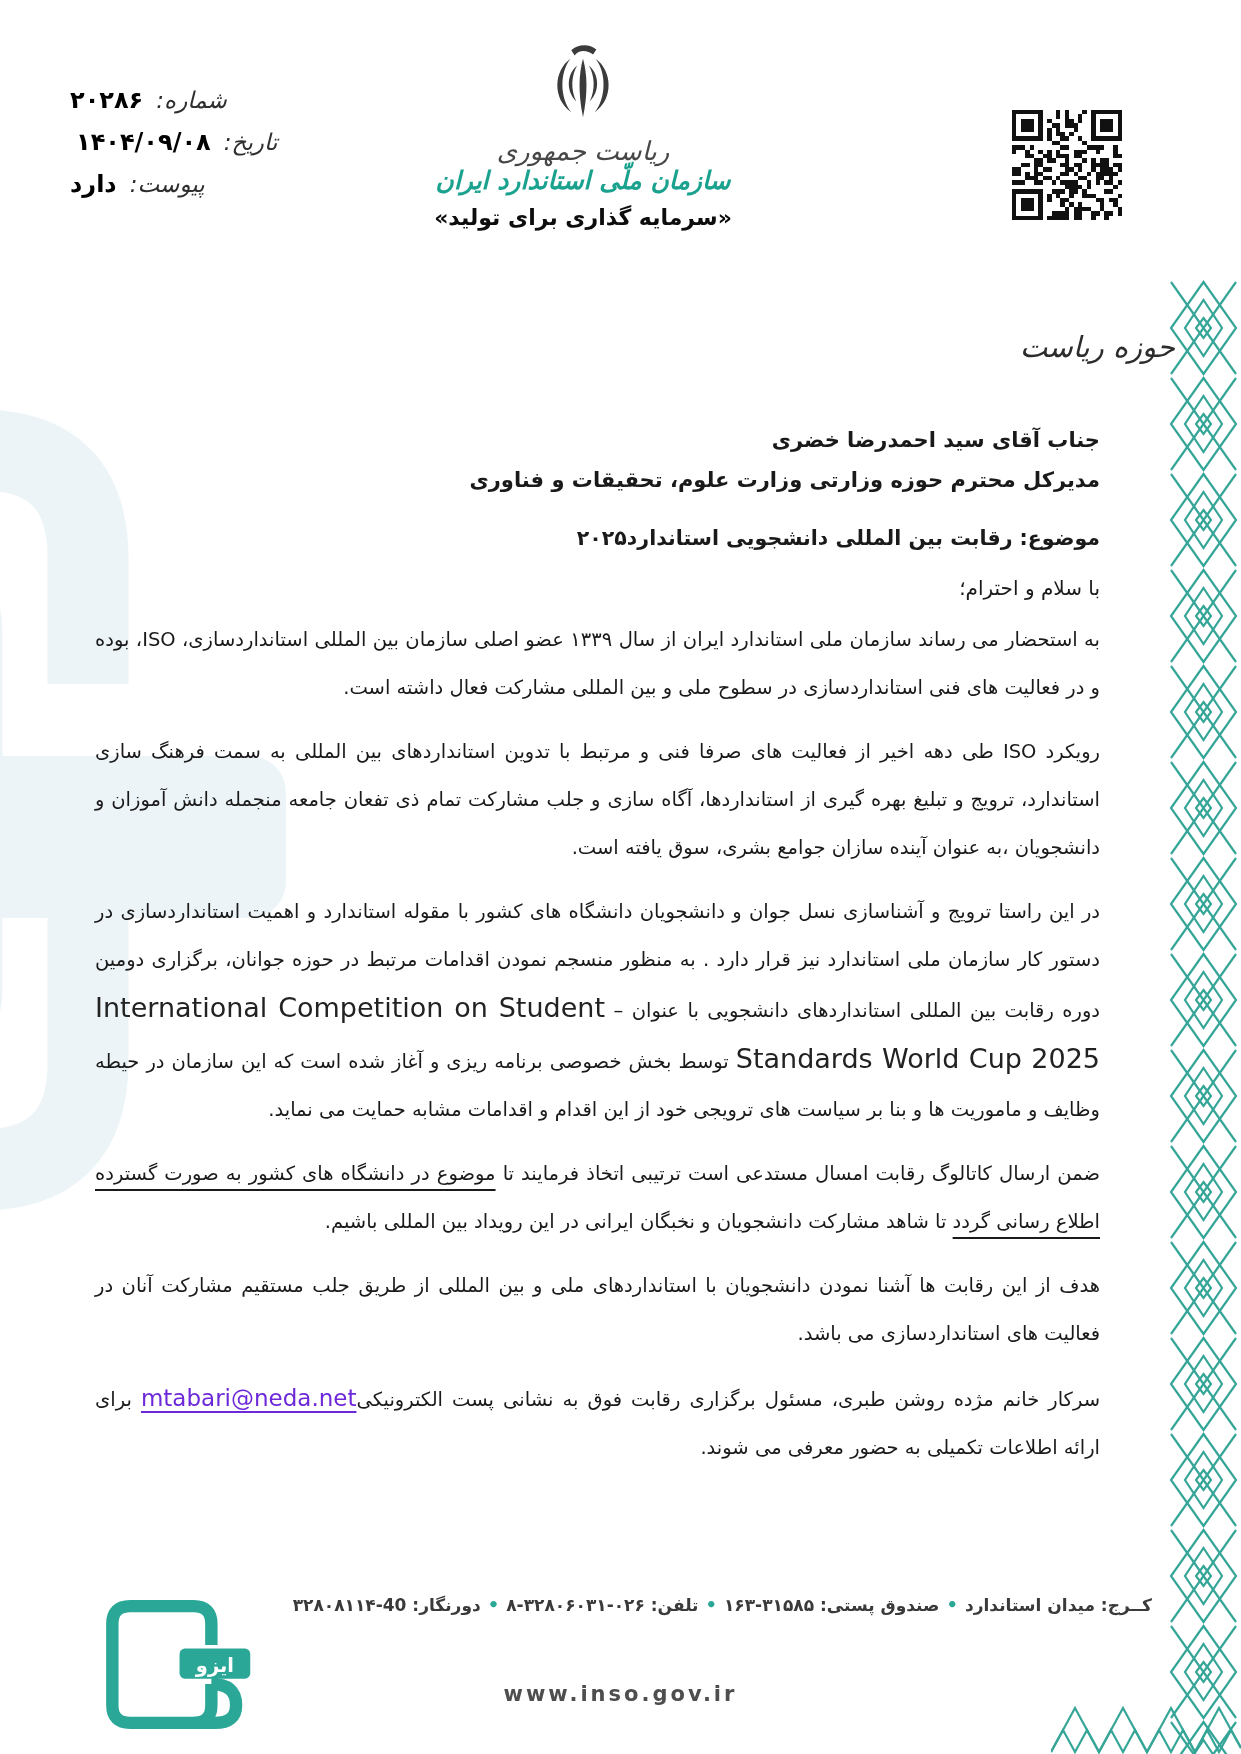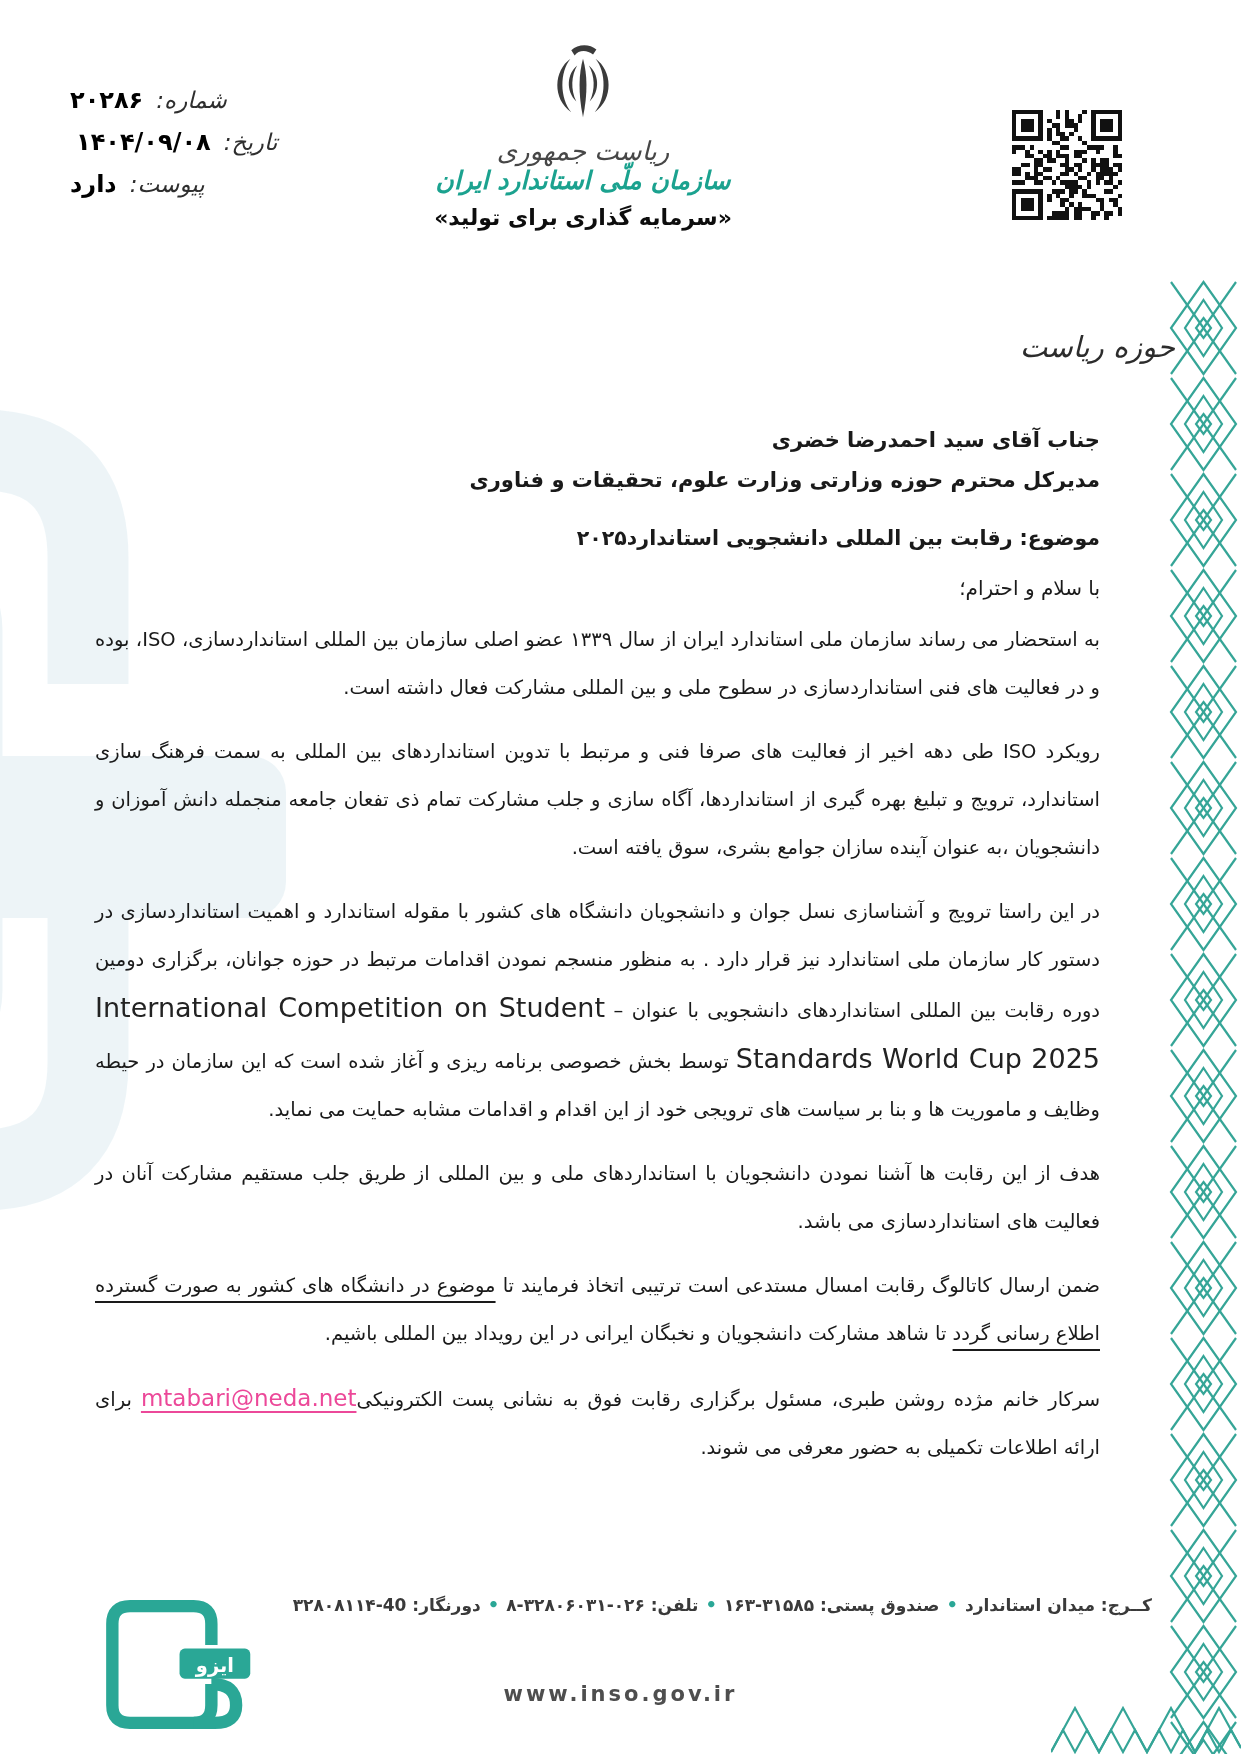--- a/index.html
+++ b/index.html
@@ -33,21 +33,21 @@
   
   .watermark{position:absolute; left:-560px; top:360px; width:900px; height:900px; opacity:.5; pointer-events:none;}
   
   .letter-body{position:absolute; top:420px; right:141px; left:95px;}
   .recipient{font-weight:bold; font-size:21px; line-height:40px;}
   .subject{font-weight:bold; font-size:20.5px; margin-top:26px;}
   .greeting{font-size:20px; margin-top:26px;}
   .letter-body p{margin:16px 0 0; font-size:19.5px; line-height:48px; text-align:justify;}
   .latin{direction:ltr; unicode-bidi:embed; font-size:27px; color:#222;}
   .u-span{text-decoration:underline; text-underline-offset:9px; text-decoration-thickness:1.5px;}
-  .email{direction:ltr; unicode-bidi:embed; color:#ec4899; font-size:23px;
+  .email{direction:ltr; unicode-bidi:embed; color:#6d28d9; font-size:23px;
     text-decoration:underline; text-underline-offset:5px; cursor:pointer;}
   
   .footer-lines{position:absolute; right:89px; top:1583px; width:830px; text-align:right;}
   .footer-line{font-size:17px; font-weight:600; color:#3a3a3a; line-height:43px; white-space:nowrap;}
   .bullet{color:#2aa796; margin:0 7px; font-size:18px;}
   .website{position:absolute; left:300px; right:300px; top:1682px; text-align:center;
     font-size:21px; font-weight:bold; color:#4e4e4e; letter-spacing:3px; direction:ltr;}
   .isiri-logo{position:absolute; left:86px; top:1592px; width:180px; height:145px;}
 </style>
 </head>
@@ -335,23 +335,23 @@
     <div class="recipient">مدیرکل محترم حوزه وزارتی وزارت علوم، تحقیقات و فناوری</div>
     <div class="subject">موضوع: رقابت بین المللی دانشجویی استاندارد۲۰۲۵</div>
     <div class="greeting">با سلام و احترام؛</div>
 
     <p><span>به استحضار می رساند سازمان ملی استاندارد ایران از سال ۱۳۳۹ عضو اصلی سازمان بین المللی استانداردسازی، ISO، بوده و در فعالیت های فنی استانداردسازی در سطوح ملی و بین المللی مشارکت فعال داشته است.</span></p>
 
     <p><span>رویکرد ISO طی دهه اخیر از فعالیت های صرفا فنی و مرتبط با تدوین استانداردهای بین المللی به سمت فرهنگ سازی استاندارد، ترویج و تبلیغ بهره گیری از استانداردها، آگاه سازی و جلب مشارکت تمام ذی تفعان جامعه منجمله دانش آموزان و دانشجویان ،به عنوان آینده سازان جوامع بشری، سوق یافته است.</span></p>
 
     <p><span>در این راستا ترویج و آشناسازی نسل جوان و دانشجویان دانشگاه های کشور با مقوله استاندارد و اهمیت استانداردسازی در دستور کار سازمان ملی استاندارد نیز قرار دارد . به منظور منسجم نمودن اقدامات مرتبط در حوزه جوانان، برگزاری دومین دوره رقابت بین المللی استانداردهای دانشجویی با عنوان –</span> <span class="latin">International Competition on Student Standards World Cup 2025</span> <span>توسط بخش خصوصی برنامه ریزی و آغاز شده است که این سازمان در حیطه وظایف و ماموریت ها و بنا بر سیاست های ترویجی خود از این اقدام و اقدامات مشابه حمایت می نماید.</span></p>
 
+    <p><span>ضمن ارسال کاتالوگ رقابت امسال مستدعی است ترتیبی اتخاذ فرمایند تا </span><span class="u-span">موضوع در دانشگاه های کشور  به صورت گسترده اطلاع رسانی گردد</span><span> تا شاهد مشارکت دانشجویان و نخبگان ایرانی در این رویداد بین المللی باشیم.</span></p>
+
     <p><span>هدف از این رقابت ها آشنا نمودن دانشجویان با استانداردهای ملی و بین المللی از طریق جلب مستقیم  مشارکت آنان در فعالیت های استانداردسازی می باشد.</span></p>
-
-    <p><span>ضمن ارسال کاتالوگ رقابت امسال مستدعی است ترتیبی اتخاذ فرمایند تا </span><span class="u-span">موضوع در دانشگاه های کشور  به صورت گسترده اطلاع رسانی گردد</span><span> تا شاهد مشارکت دانشجویان و نخبگان ایرانی در این رویداد بین المللی باشیم.</span></p>
 
     <p><span>سرکار خانم مژده روشن طبری، مسئول برگزاری رقابت فوق به نشانی پست الکترونیکی</span><a class="email">mtabari@neda.net</a><span> برای ارائه اطلاعات تکمیلی به حضور معرفی می شوند.</span></p>
   </main>
 
   <div class="footer-lines">
     <div class="footer-line">
       <span>کــرج: میدان استاندارد</span><span class="bullet">•</span><span>صندوق پستی: ۳۱۵۸۵-۱۶۳</span><span class="bullet">•</span><span>تلفن: ۰۲۶-۳۲۸۰۶۰۳۱-۸</span><span class="bullet">•</span><span>دورنگار: 40-۳۲۸۰۸۱۱۴</span>
     </div>
   </div>
   <div class="website">www.inso.gov.ir</div>

